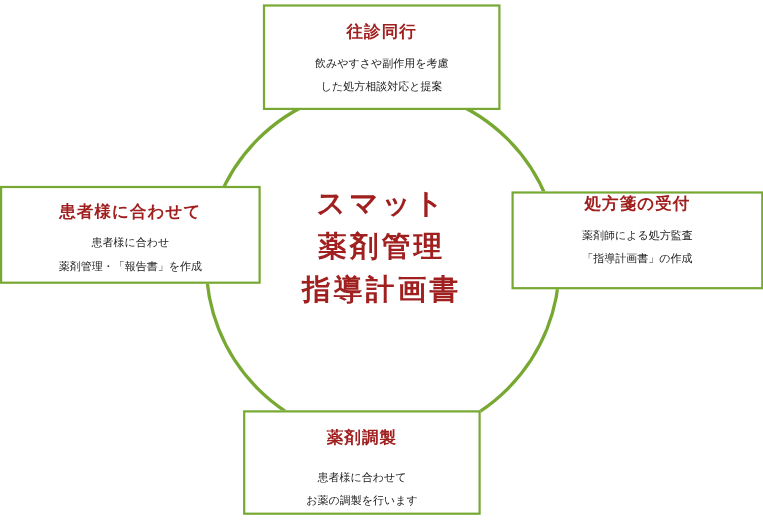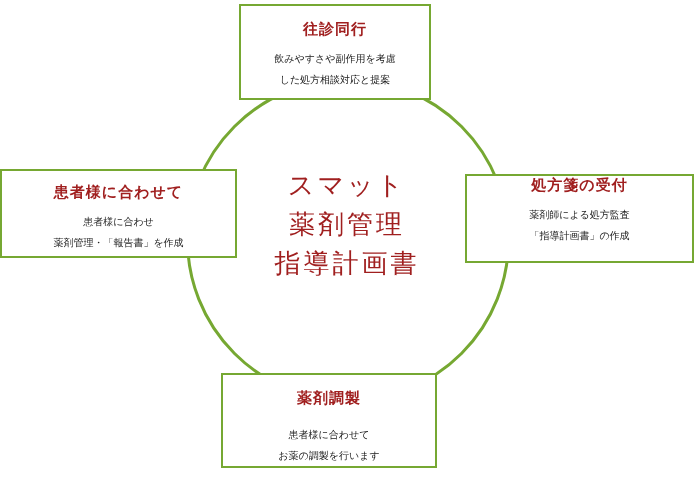--- a/index.html
+++ b/index.html
@@ -33,21 +33,21 @@
   }
   .center-text {
     position: absolute;
     left: 347px;
     top: 224px;
     transform: translate(-50%, -50%);
     z-index: 2;
     text-align: center;
     color: var(--title-red);
     font-size: 26px;
-    font-weight: normal;
+    font-weight: bold;
     letter-spacing: 3px;
     line-height: 39px;
     white-space: nowrap;
   }
   .node {
     position: absolute;
     background: #ffffff;
     border: 2px solid var(--green);
     z-index: 3;
     display: flex;
@@ -61,21 +61,21 @@
     font-size: 15px;
     font-weight: bold;
     margin-bottom: 9px;
     letter-spacing: 1px;
   }
   .node-body {
     color: var(--body);
     font-size: 10px;
     line-height: 21px;
   }
-  .node-top    { left: 239px; top: 4px;   width: 192px; height: 96px; padding-top: 14px; }
+  .node-top    { left: 239px; top: 4px;   width: 216px; height: 96px; padding-top: 14px; }
   .node-right  { left: 465px; top: 174px; width: 229px; height: 89px; padding-top: 0; }
   .node-bottom { left: 221px; top: 373px; width: 216px; height: 95px; padding-top: 14px; justify-content: space-between; }
   .node-left   { left: 0px;   top: 169px; width: 237px; height: 89px; padding-top: 12px; }
 </style>
 </head>
 <body>
 
 <div class="diagram">
 
   <div class="cycle-circle"></div>

